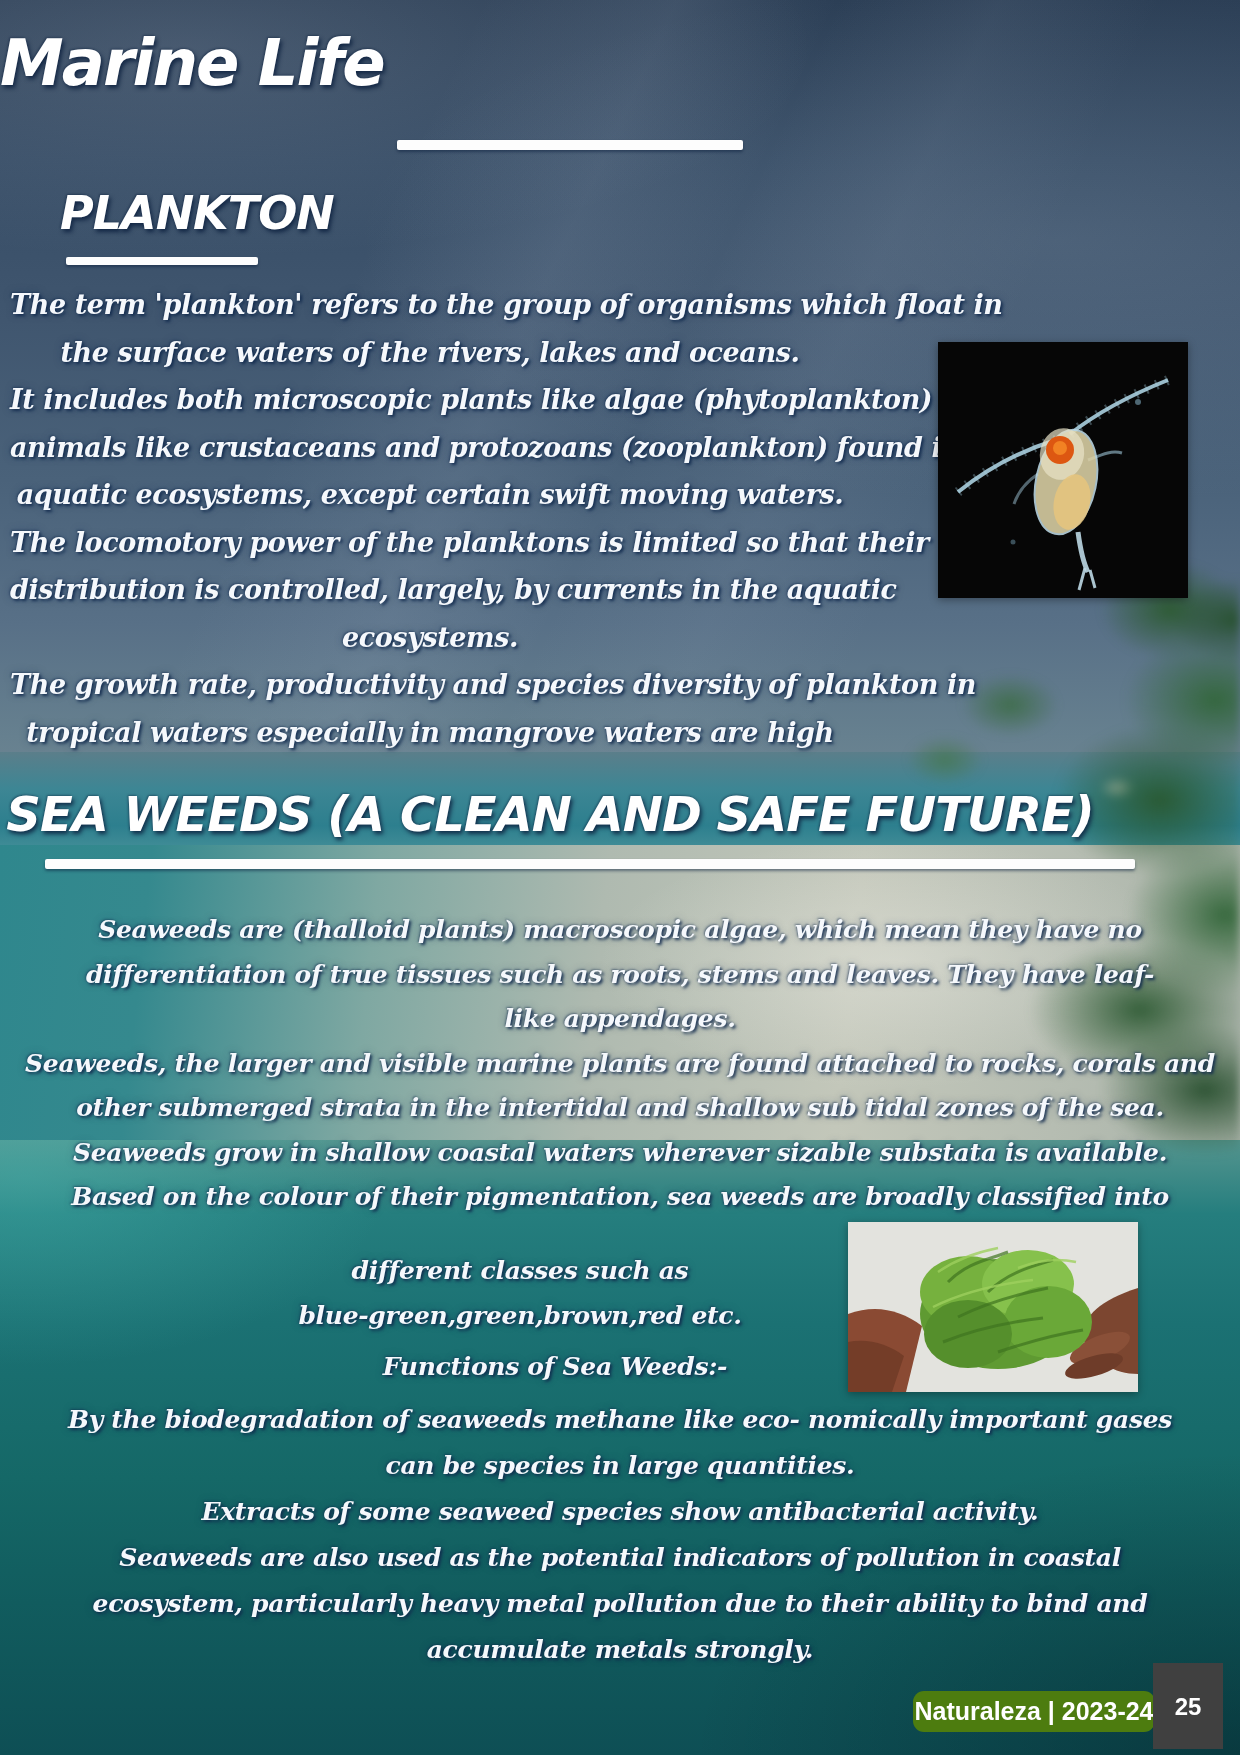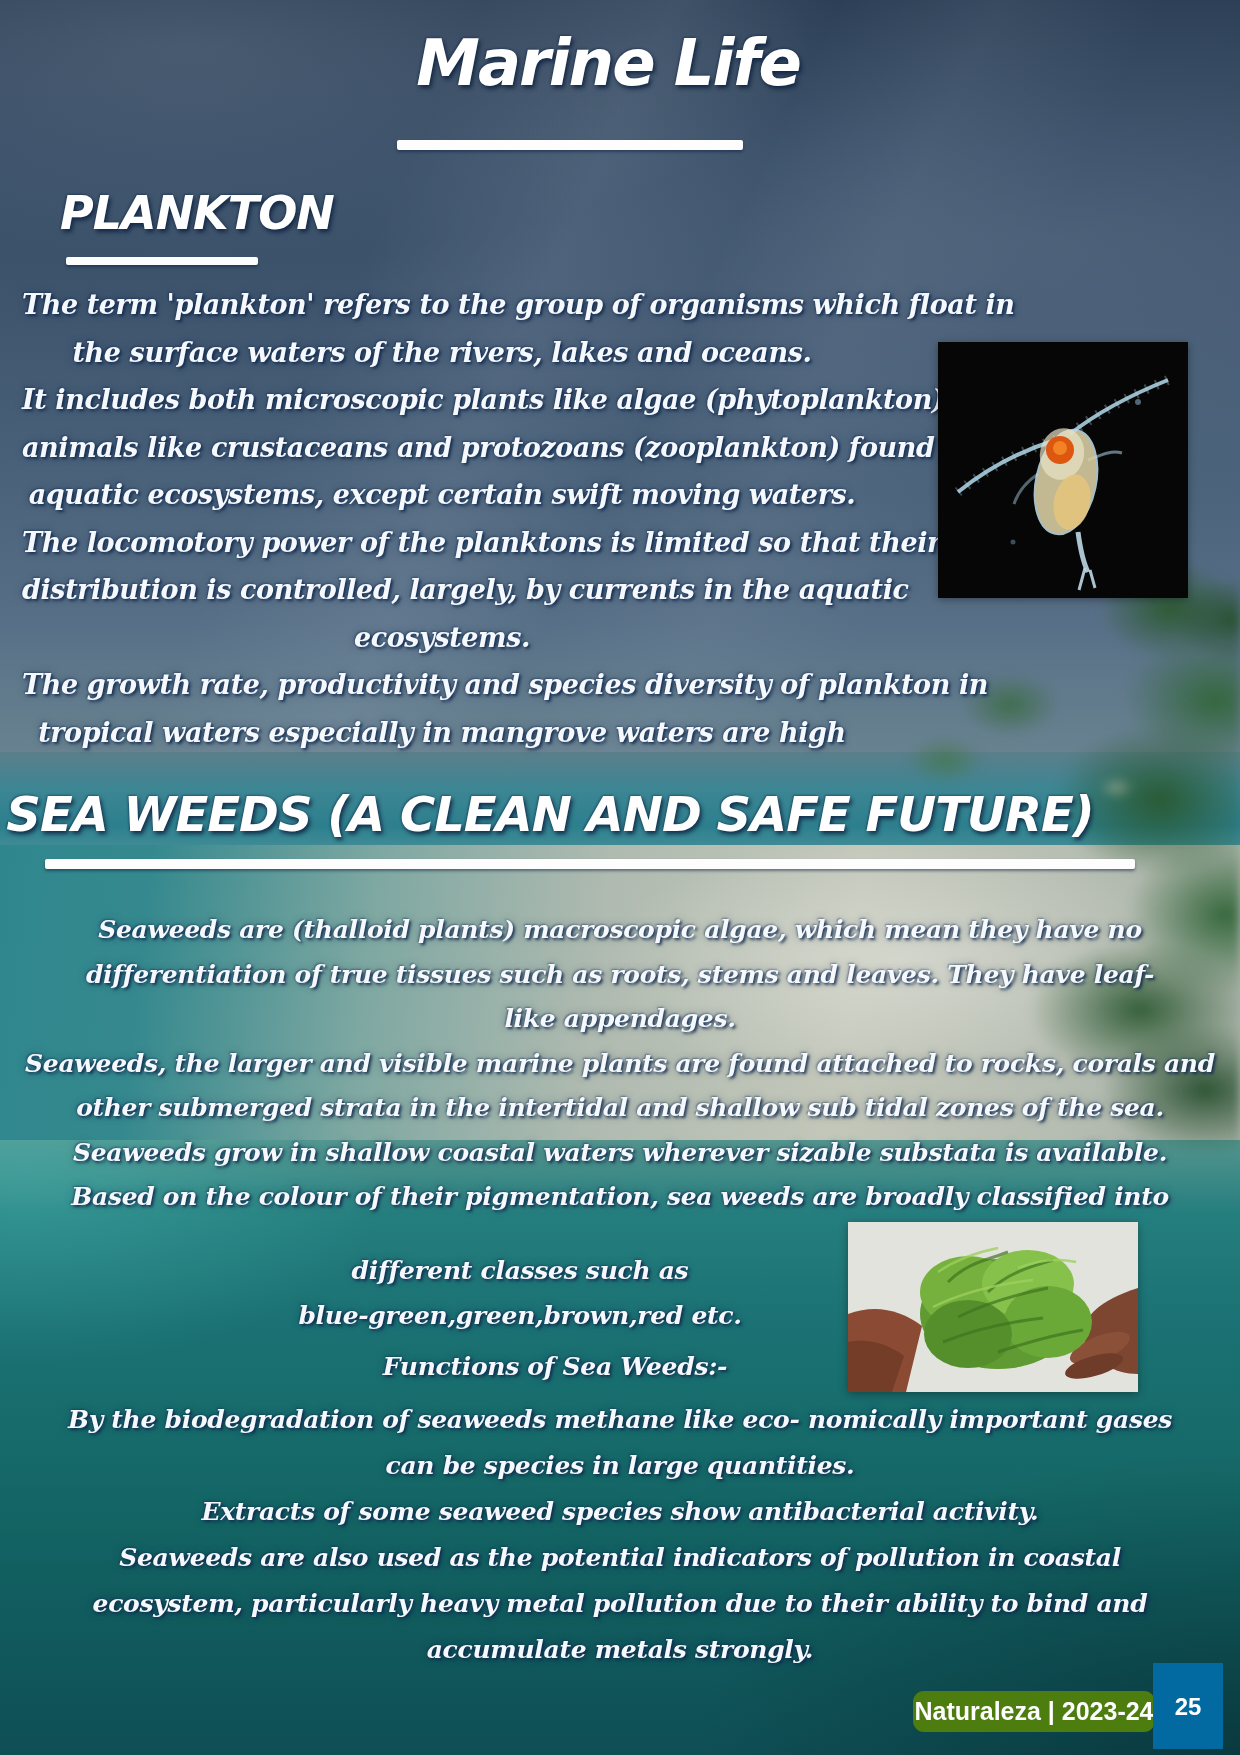--- a/index.html
+++ b/index.html
@@ -32,49 +32,49 @@
       radial-gradient(140px 115px at 1225px 915px, rgba(49,101,56,.95), rgba(49,101,56,0) 70%),
       radial-gradient(160px 100px at 1140px 1010px, rgba(40,86,46,.9), rgba(40,86,46,0) 70%),
       radial-gradient(150px 95px at 1205px 1090px, rgba(33,74,40,.9), rgba(33,74,40,0) 70%),
       radial-gradient(70px 45px at 1010px 705px, rgba(56,106,62,.8), rgba(56,106,62,0) 70%),
       radial-gradient(55px 35px at 945px 760px, rgba(66,118,72,.7), rgba(66,118,72,0) 70%),
       radial-gradient(26px 16px at 1118px 788px, rgba(232,232,226,.9), transparent 70%);}
   
   .script-h{font-family:"DejaVu Sans",sans-serif;font-style:italic;font-weight:bold;
     color:#fff;white-space:nowrap;
     text-shadow:2px 3px 4px rgba(12,32,62,.85), -1px -1px 2px rgba(12,32,62,.4);}
-  .page-title{position:absolute;left:0;top:26px;width:1136px;text-align:center;
-    font-size:64px;letter-spacing:-2px;margin-left:40px;}
+  .page-title{position:absolute;left:0;top:26px;width:1136px;
+    font-size:64px;letter-spacing:-2px;}
   .rule{position:absolute;background:#fdfdfd;border-radius:2px;
     box-shadow:0 2px 3px rgba(12,32,62,.5);}
   .rule-title{left:397px;top:140px;width:346px;height:10px;}
   .h-plankton{position:absolute;left:60px;top:186px;font-size:46px;letter-spacing:-1px;}
   .rule-plankton{left:66px;top:257px;width:192px;height:8px;}
   .h-seaweeds{position:absolute;left:0;top:786px;width:1100px;text-align:center;
     font-size:48px;letter-spacing:-1px;}
   .rule-seaweeds{left:45px;top:859px;width:1090px;height:10px;}
   .body-text{position:absolute;color:#f5f8fc;font-style:italic;font-weight:bold;
     text-align:center;
     text-shadow:2px 2px 3px rgba(15,40,75,.85), -1px -1px 2px rgba(15,40,75,.45), 0 0 8px rgba(20,45,90,.35);}
   .body-text .line{white-space:nowrap;}
-  .p-plankton{left:22px;top:281px;width:840px;font-size:27px;line-height:47.5px;letter-spacing:-0.4px;}
+  .p-plankton{left:10px;top:281px;width:840px;font-size:27px;line-height:47.5px;letter-spacing:-0.4px;}
   .p-sw1{left:10px;top:908px;width:1220px;font-size:25px;line-height:44.5px;letter-spacing:-0.3px;}
   .p-sw-classes{left:10px;top:1221px;width:1020px;font-size:25px;line-height:45px;letter-spacing:-0.3px;margin-top:27px;}
   .h-functions{left:10px;top:1352px;width:1090px;font-size:25px;line-height:30px;letter-spacing:-0.3px;}
   .p-functions{left:10px;top:1397px;width:1220px;font-size:25px;line-height:46px;letter-spacing:-0.3px;}
   
   .photo{position:absolute;box-shadow:0 2px 8px rgba(0,0,0,.35);}
   .photo-copepod{left:938px;top:342px;width:250px;height:256px;background:#060606;}
   .photo-seaweed{left:848px;top:1222px;width:290px;height:170px;background:#e9eae6;}
   .photo svg{display:block;width:100%;height:100%;}
   
   .footer-badge{position:absolute;left:913px;top:1691px;width:242px;height:41px;
     background:#4d7c0f;border-radius:11px;display:flex;align-items:center;justify-content:center;
     color:#fff;font-family:"Liberation Sans",sans-serif;font-weight:bold;font-size:25px;white-space:nowrap;}
-  .page-box{position:absolute;left:1153px;top:1663px;width:70px;height:86px;background:#0369a1;
+  .page-box{position:absolute;left:1153px;top:1663px;width:70px;height:86px;background:#404040;
     display:flex;align-items:flex-start;justify-content:center;padding-top:30px;box-sizing:border-box;
     color:#fff;font-family:"Liberation Sans",sans-serif;font-weight:bold;font-size:24px;}
 </style>
 </head>
 <body>
 
 <div class="page">
 
   <div class="bg-sky"></div>
   <div class="bg-sea"></div>

